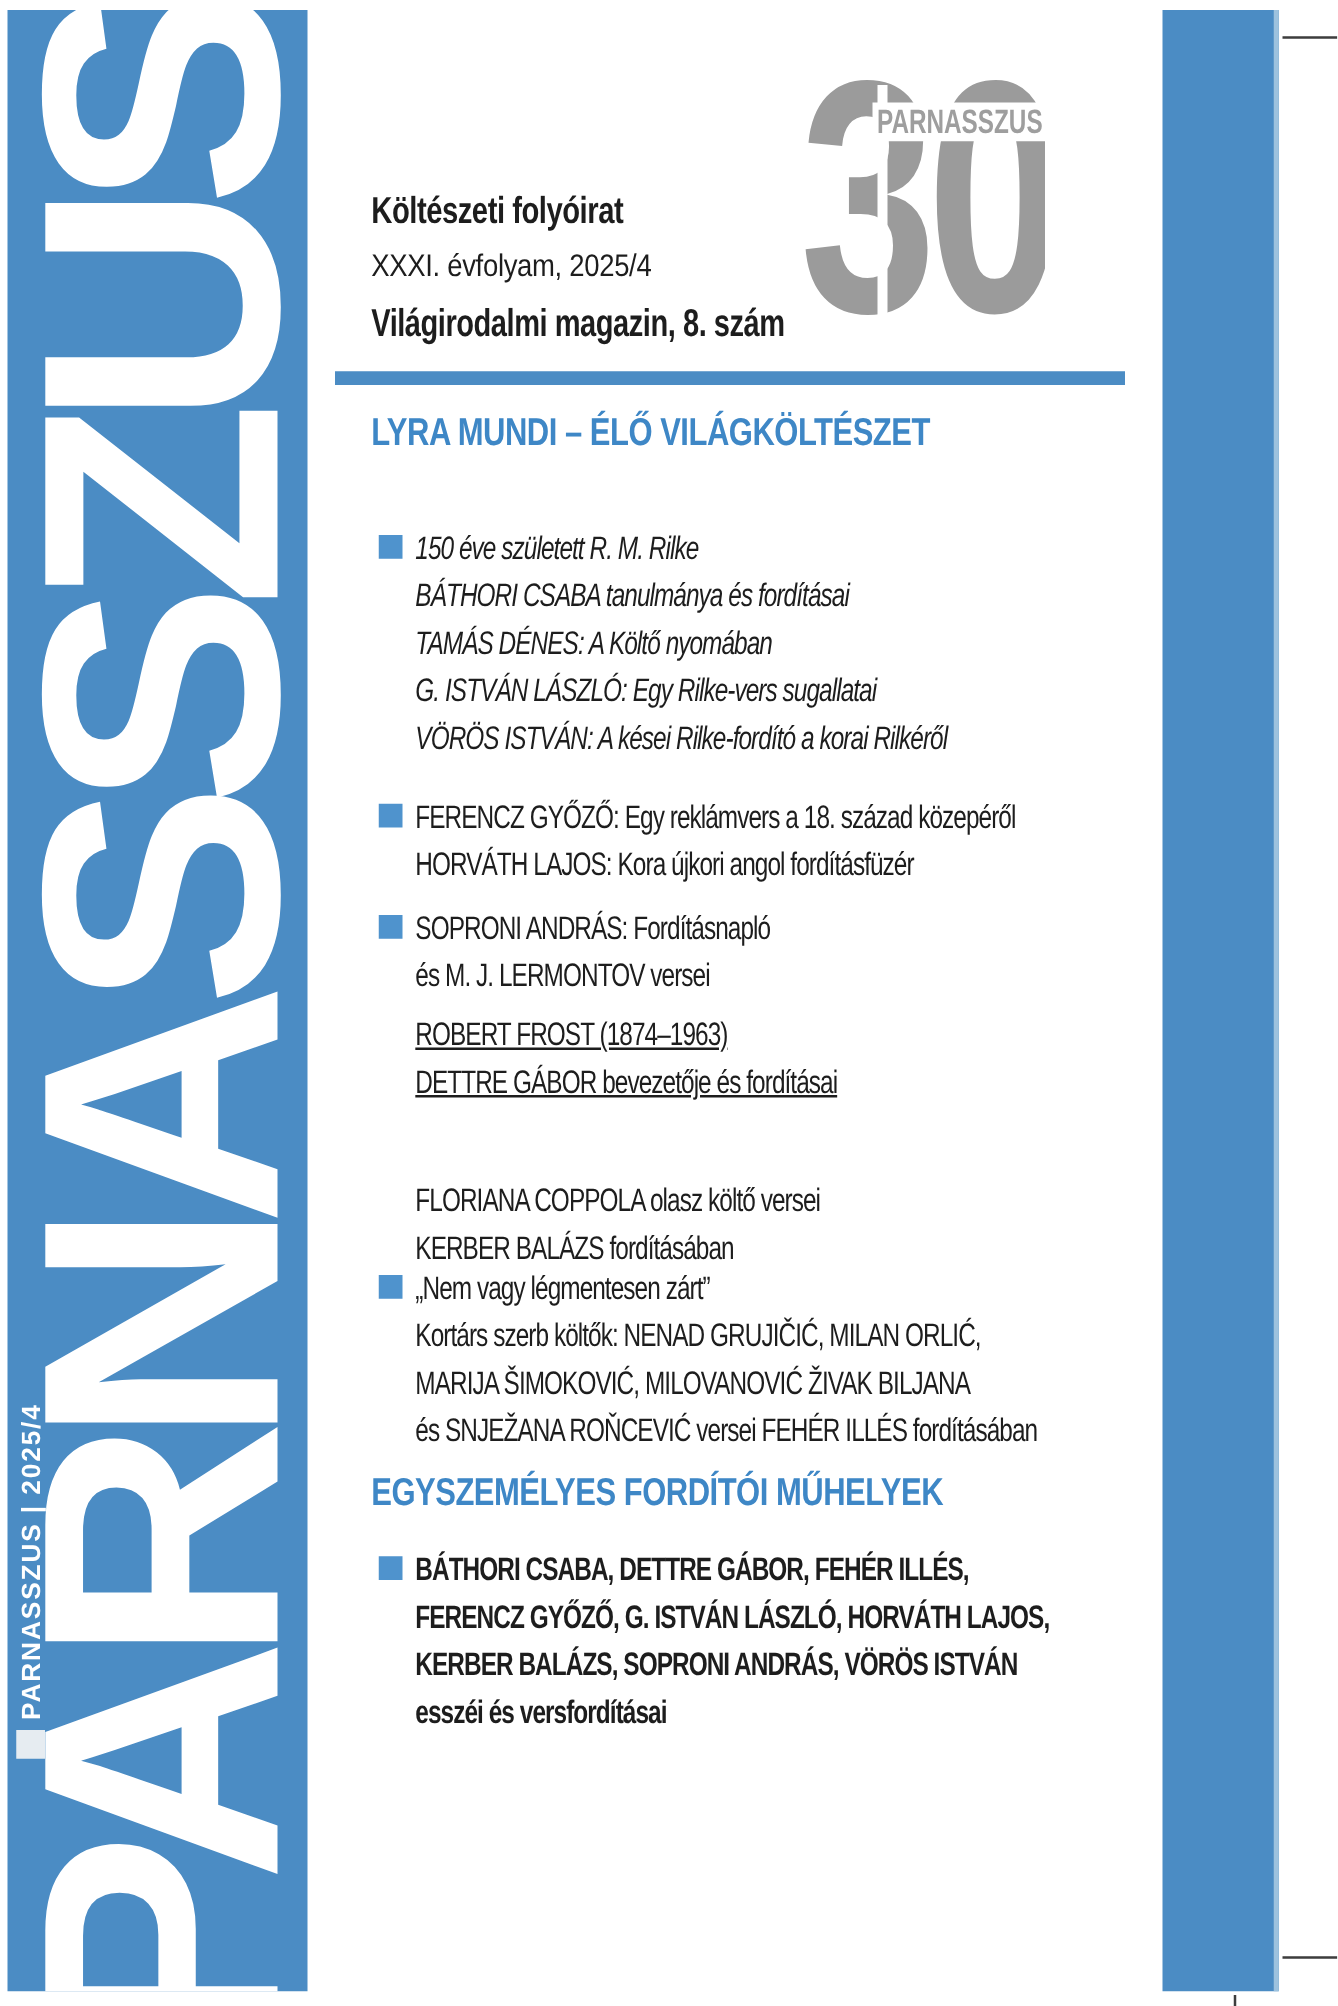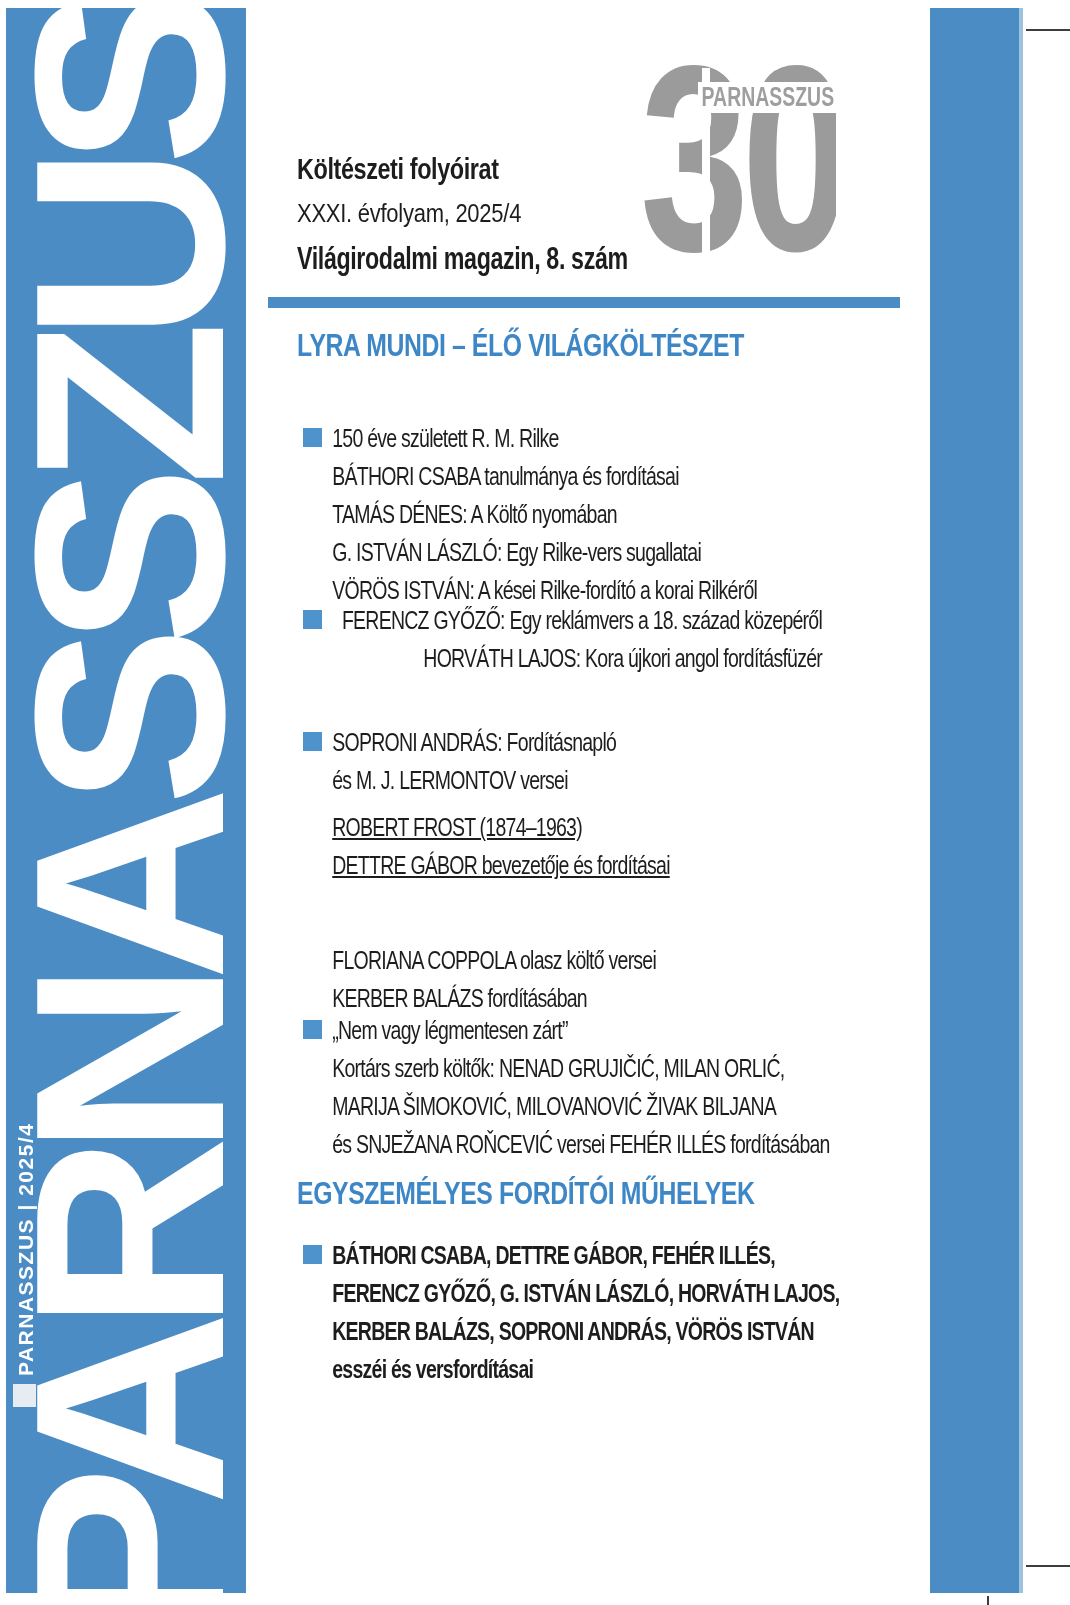--- a/index.html
+++ b/index.html
@@ -74,29 +74,29 @@
     <div class="logo-word">PARNASSZUS</div>
   </div>
 
   <div class="h-line h-line1">Költészeti folyóirat</div>
   <div class="h-line h-line2">XXXI. évfolyam, 2025/4</div>
   <div class="h-line h-line3">Világirodalmi magazin, 8. szám</div>
   <div class="divider"></div>
 
   <div id="toc">
       <div class="sec-h" style="top: 328px;">LYRA MUNDI – ÉLŐ VILÁGKÖLTÉSZET</div>
-      <div class="toc-group" style="top: 419px;">
+      <div class="toc-group" style="top: 419px; font-style: italic;">
         <div class="bullet"></div>
         <div class="toc-line">150 éve született R. M. Rilke</div>
         <div class="toc-line">BÁTHORI CSABA tanulmánya és fordításai</div>
         <div class="toc-line">TAMÁS DÉNES: A Költő nyomában</div>
         <div class="toc-line">G. ISTVÁN LÁSZLÓ: Egy Rilke-vers sugallatai</div>
         <div class="toc-line">VÖRÖS ISTVÁN: A kései Rilke-fordító a korai Rilkéről</div>
       </div>
-      <div class="toc-group" style="top: 601px; text-align: right;">
+      <div class="toc-group" style="top: 634px;">
         <div class="bullet"></div>
         <div class="toc-line">FERENCZ GYŐZŐ: Egy reklámvers a 18. század közepéről</div>
         <div class="toc-line">HORVÁTH LAJOS: Kora újkori angol fordításfüzér</div>
       </div>
       <div class="toc-group" style="top: 723px;">
         <div class="bullet"></div>
         <div class="toc-line">SOPRONI ANDRÁS: Fordításnapló</div>
         <div class="toc-line">és M. J. LERMONTOV versei</div>
       </div>
       <div class="toc-group" style="top: 808px; text-decoration: underline;">

